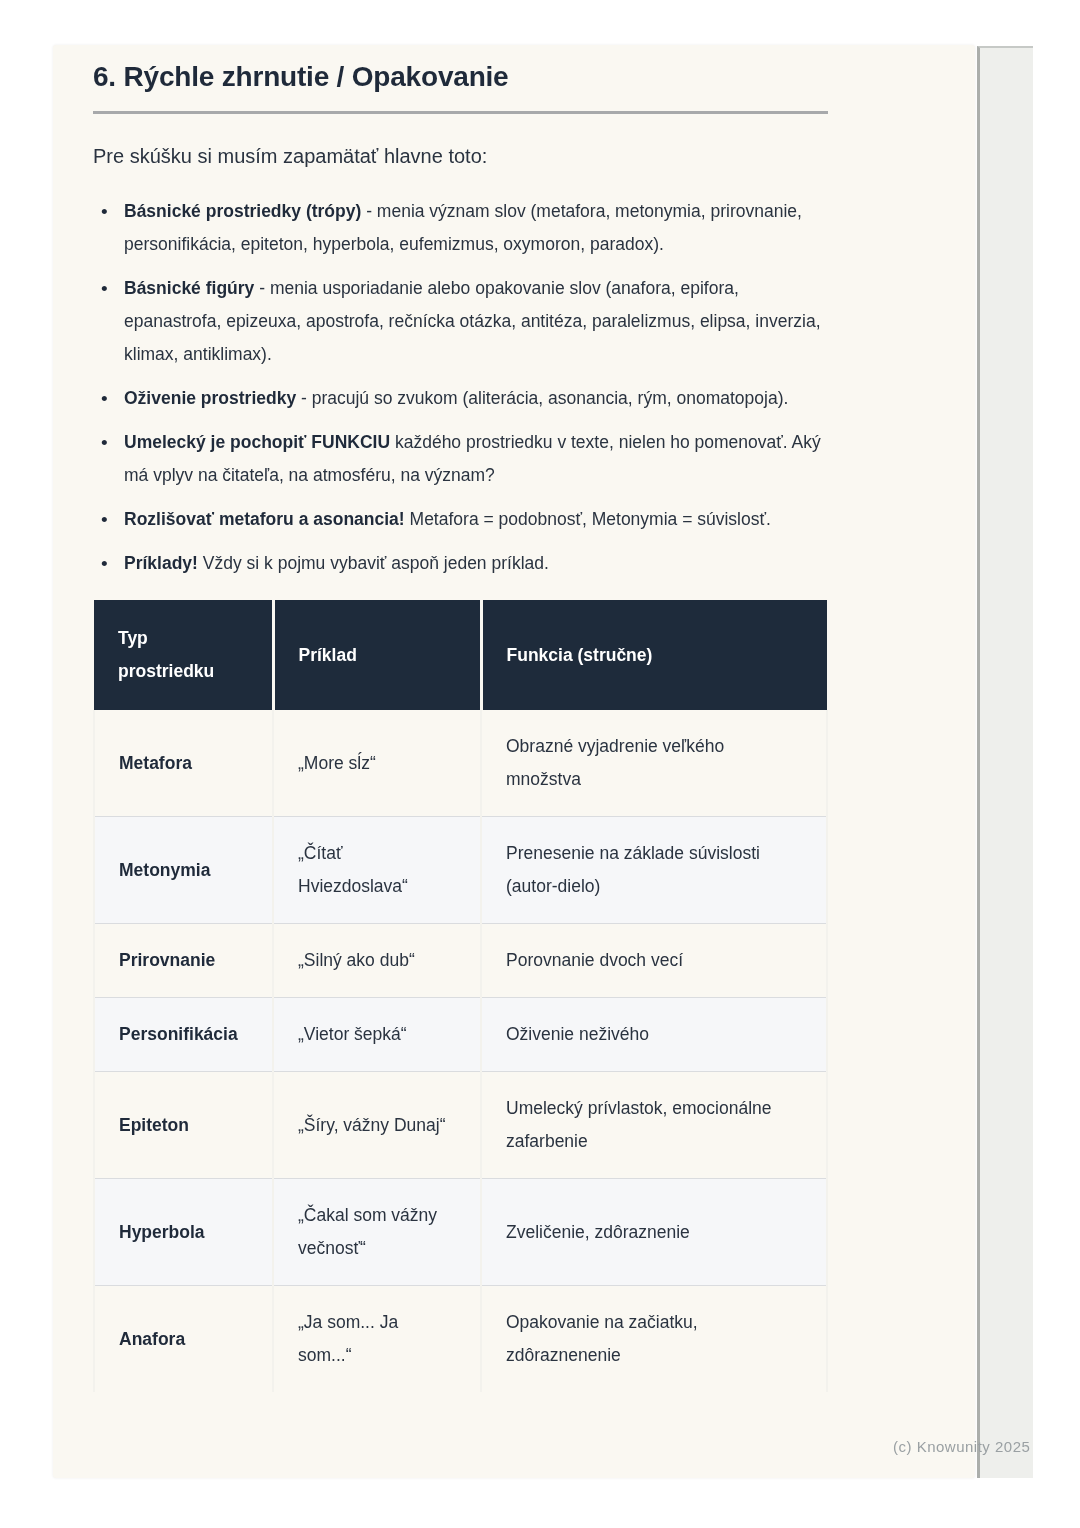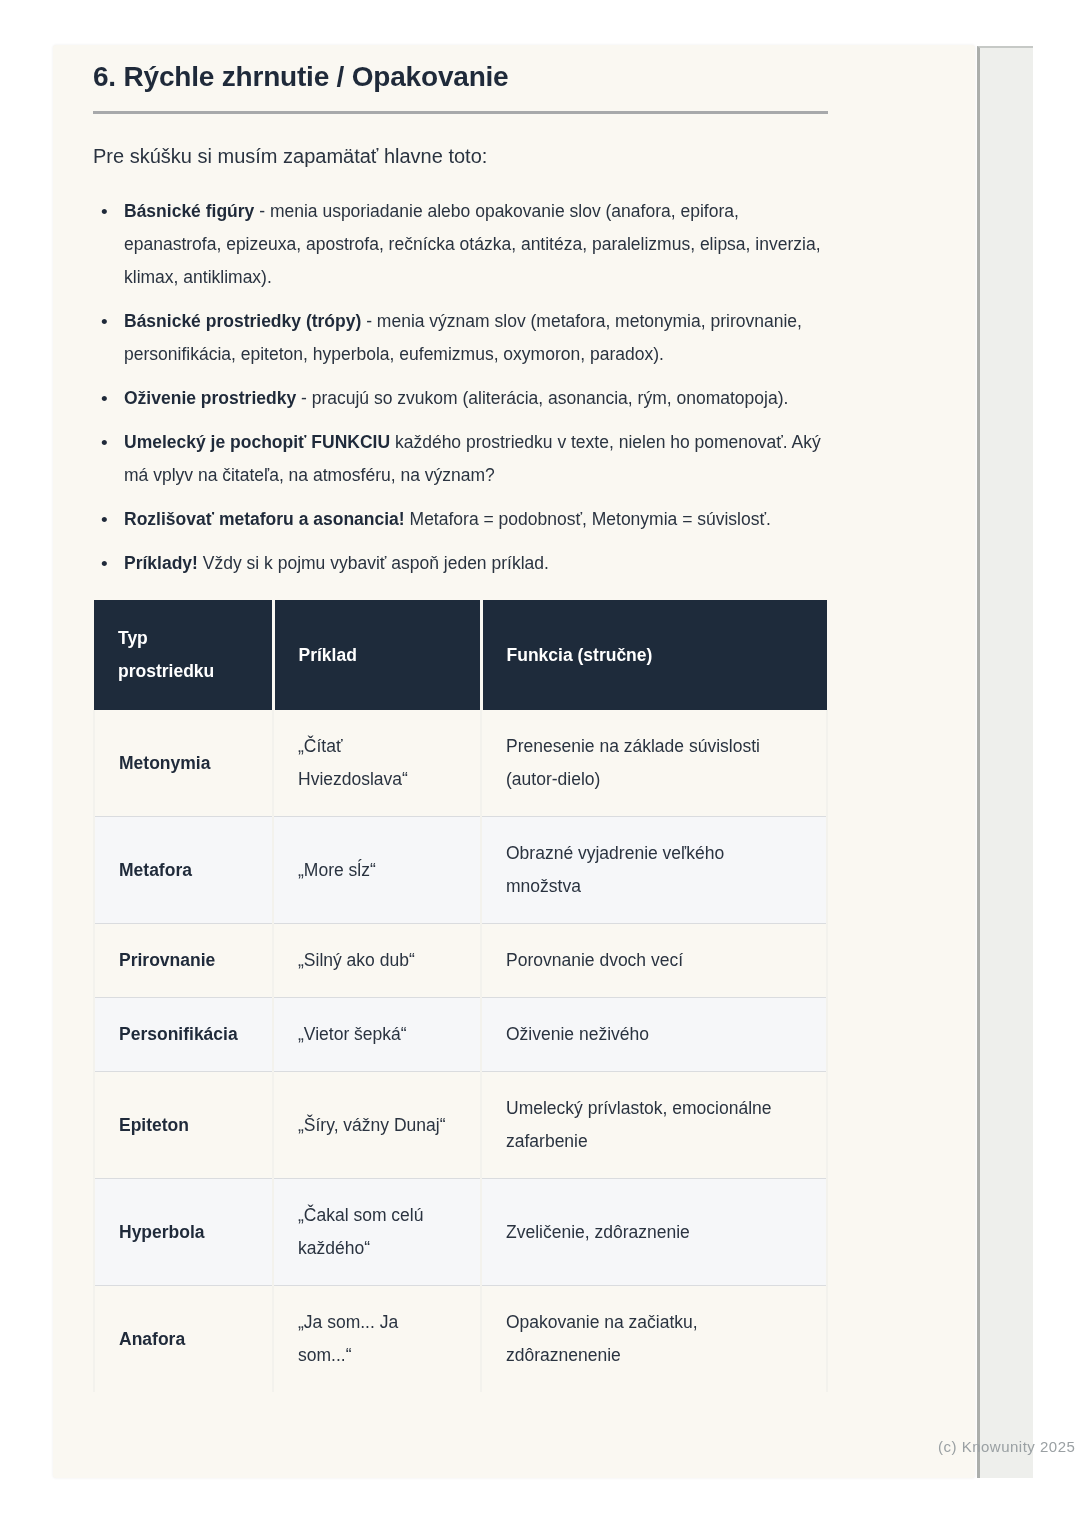--- a/index.html
+++ b/index.html
@@ -110,21 +110,21 @@
     border-top: 1.5px solid #dadcdf;
     color: #2a3340;
   }
   .tropes-table td:first-child { border-left: 2px solid #f3f2ed; font-weight: 700; color: #1f2a3a; }
   .tropes-table td:last-child  { border-right: 2px solid #f3f2ed; }
   .tropes-table tbody tr:nth-child(even) td { background: #f6f7f9; }
   .tropes-table tbody tr:first-child td { border-top: none; }
 
   .watermark {
     position: absolute;
-    left: 938px; top: 1438px;
+    left: 893px; top: 1438px;
     font-size: 15px;
     color: #9aa0a3;
     letter-spacing: 0.5px;
     z-index: 5;
     white-space: nowrap;
   }
 </style>
 </head>
 <body>
 
@@ -133,22 +133,22 @@
   <div class="page-edge-strip"></div>
 
   <div class="page">
 
     <h1 class="page-title">6. Rýchle zhrnutie / Opakovanie</h1>
     <hr class="title-divider">
 
     <p class="intro">Pre skúšku si musím zapamätať hlavne toto:</p>
 
     <ul class="summary-list">
+      <li><b>Básnické prostriedky (trópy)</b><span> - menia význam slov (metafora, metonymia, prirovnanie, personifikácia, epiteton, hyperbola, eufemizmus, oxymoron, paradox).</span></li>
       <li><b>Básnické figúry</b><span> - menia usporiadanie alebo opakovanie slov (anafora, epifora, epanastrofa, epizeuxa, apostrofa, rečnícka otázka, antitéza, paralelizmus, elipsa, inverzia, klimax, antiklimax).</span></li>
-      <li><b>Básnické prostriedky (trópy)</b><span> - menia význam slov (metafora, metonymia, prirovnanie, personifikácia, epiteton, hyperbola, eufemizmus, oxymoron, paradox).</span></li>
       <li><b>Oživenie prostriedky</b><span> - pracujú so zvukom (aliterácia, asonancia, rým, onomatopoja).</span></li>
       <li><b>Umelecký je pochopiť FUNKCIU</b><span> každého prostriedku v texte, nielen ho pomenovať. Aký má vplyv na čitateľa, na atmosféru, na význam?</span></li>
       <li><b>Rozlišovať metaforu a asonancia!</b><span> Metafora = podobnosť, Metonymia = súvislosť.</span></li>
       <li><b>Príklady!</b><span> Vždy si k pojmu vybaviť aspoň jeden príklad.</span></li>
     </ul>
 
     <table class="tropes-table">
       <colgroup>
           <col class="c1">
           <col class="c2">
@@ -156,47 +156,47 @@
         </colgroup>
       <thead>
         <tr>
           <th>Typ prostriedku</th>
           <th>Príklad</th>
           <th>Funkcia (stručne)</th>
         </tr>
       </thead>
       <tbody>
         <tr>
+          <td>Metafora</td>
+          <td>„More sĺz“</td>
+          <td>Obrazné vyjadrenie veľkého množstva</td>
+        </tr>
+        <tr>
           <td>Metonymia</td>
           <td>„Čítať Hviezdoslava“</td>
           <td>Prenesenie na základe súvislosti (autor-dielo)</td>
         </tr>
         <tr>
-          <td>Metafora</td>
-          <td>„More sĺz“</td>
-          <td>Obrazné vyjadrenie veľkého množstva</td>
-        </tr>
-        <tr>
           <td>Prirovnanie</td>
           <td>„Silný ako dub“</td>
           <td>Porovnanie dvoch vecí</td>
         </tr>
         <tr>
           <td>Personifikácia</td>
           <td>„Vietor šepká“</td>
           <td>Oživenie neživého</td>
         </tr>
         <tr>
           <td>Epiteton</td>
           <td>„Šíry, vážny Dunaj“</td>
           <td>Umelecký prívlastok, emocionálne zafarbenie</td>
         </tr>
         <tr>
           <td>Hyperbola</td>
-          <td>„Čakal som celú každého“</td>
+          <td>„Čakal som vážny večnosť“</td>
           <td>Zveličenie, zdôraznenie</td>
         </tr>
         <tr>
           <td>Anafora</td>
           <td>„Ja som... Ja som...“</td>
           <td>Opakovanie na začiatku, zdôraznenenie</td>
         </tr>
       </tbody>
     </table>
 

